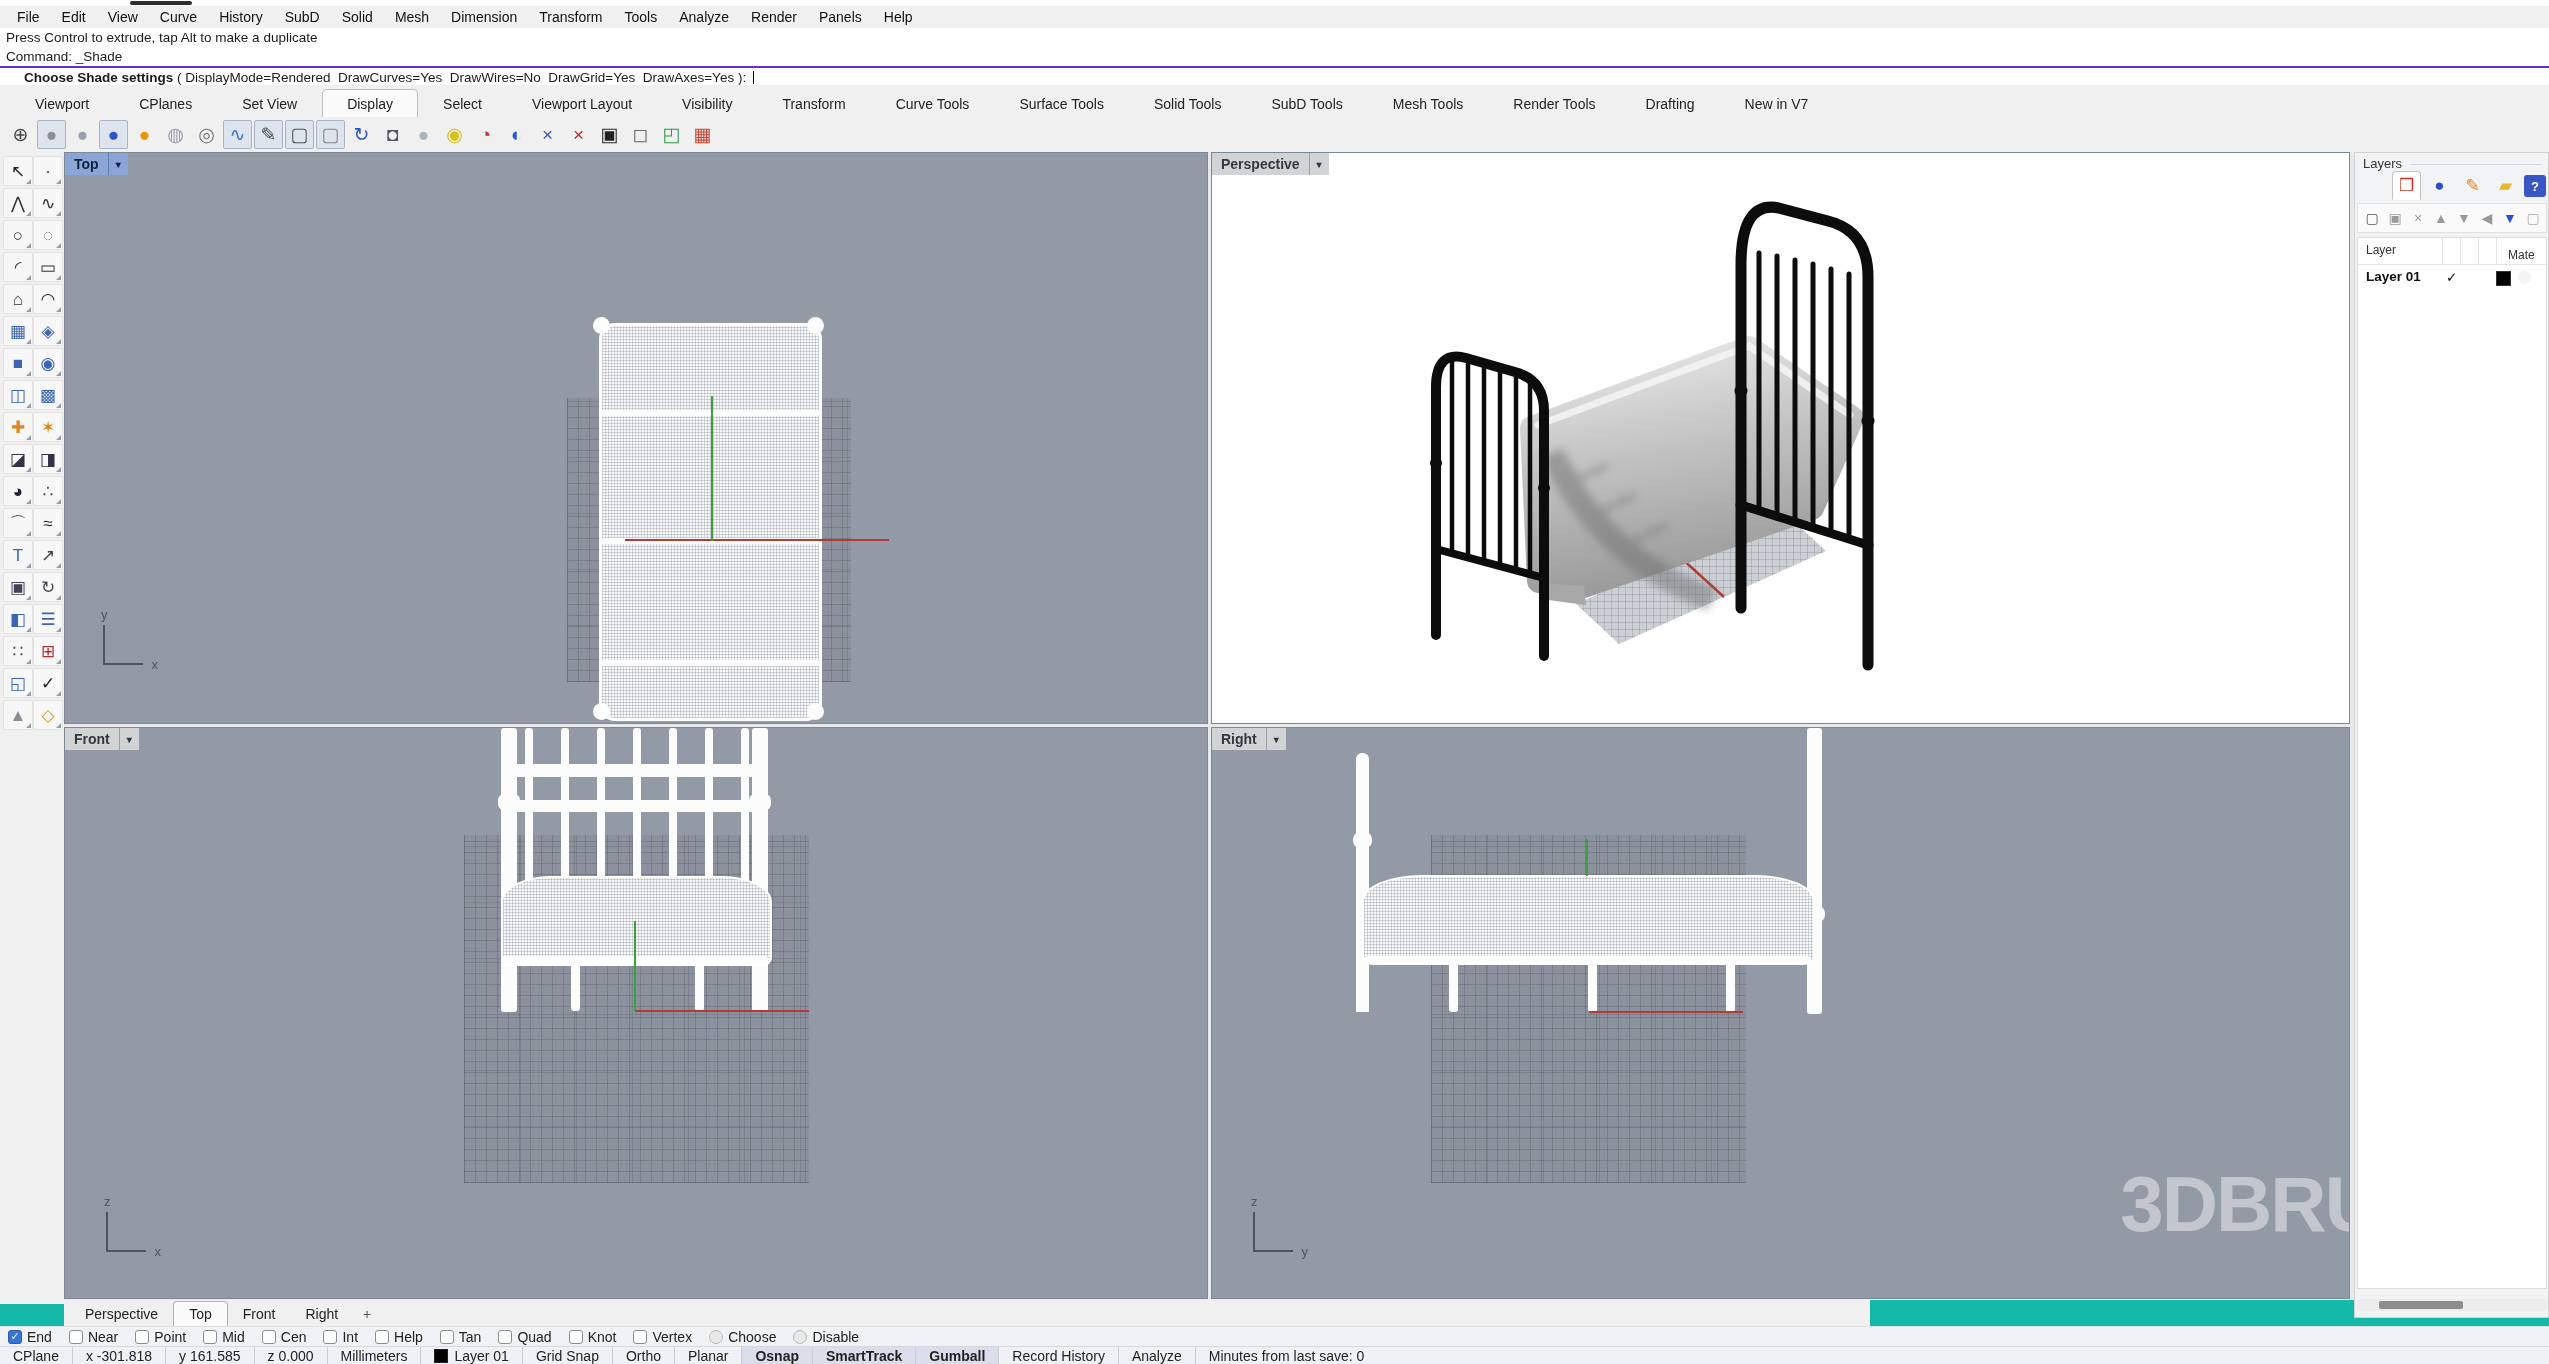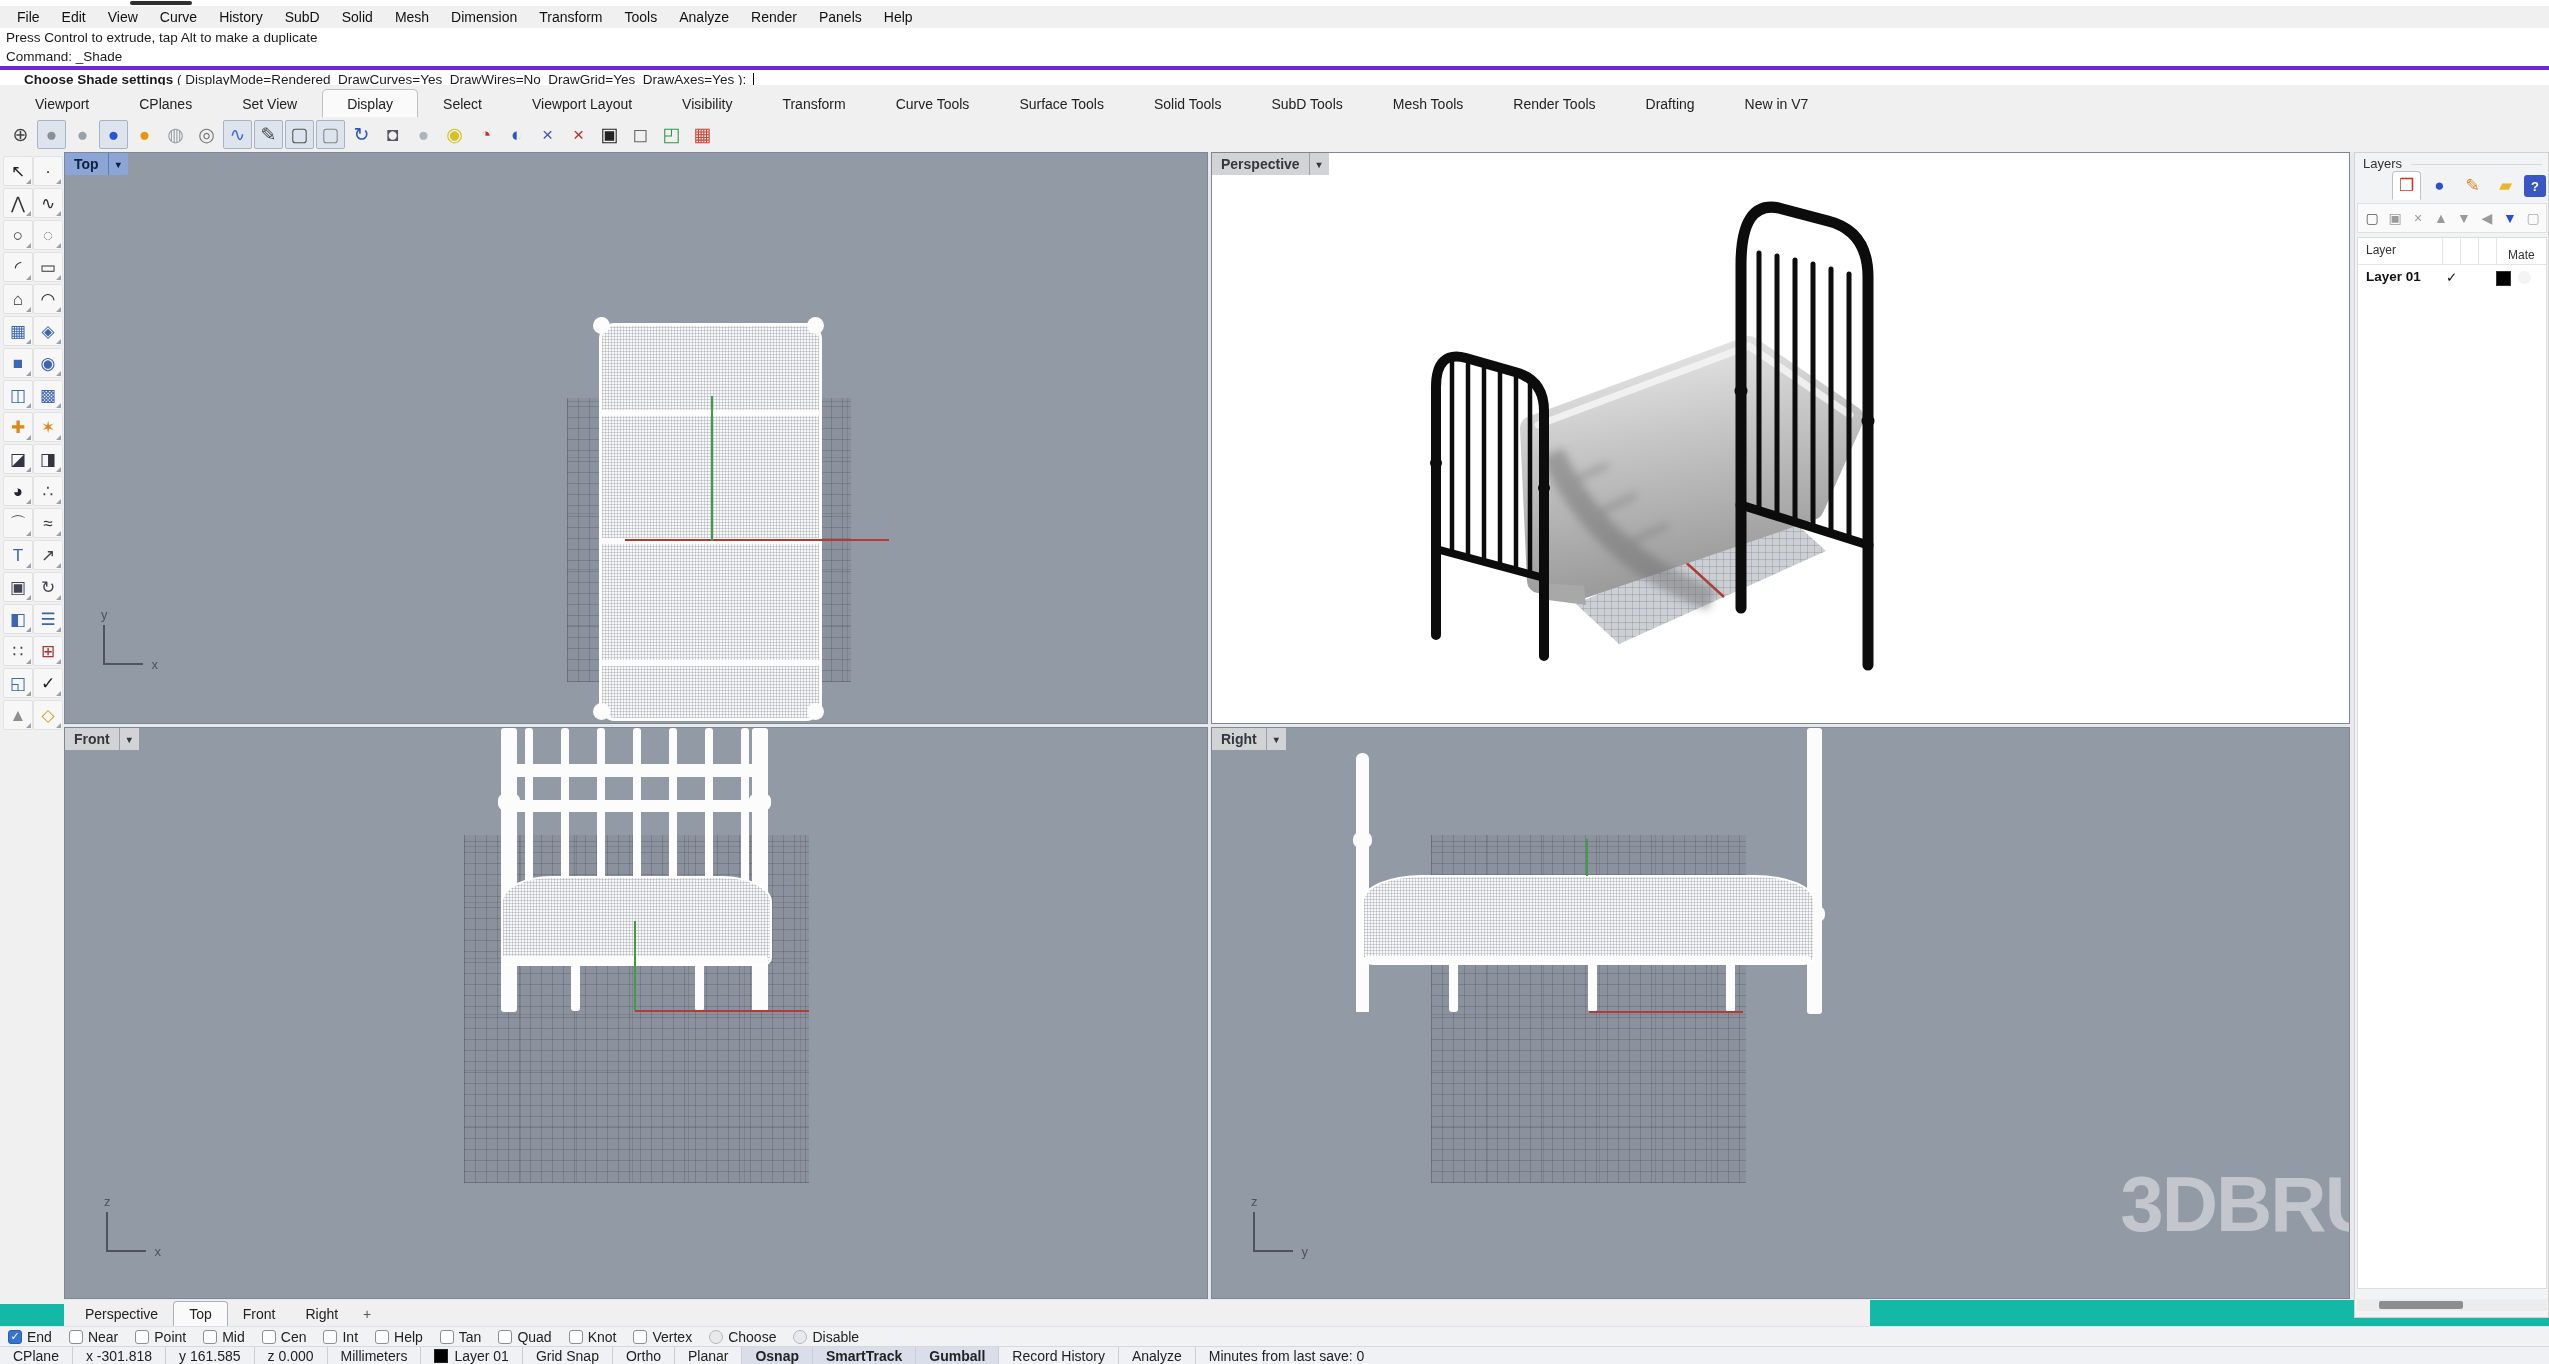--- a/index.html
+++ b/index.html
@@ -5,21 +5,21 @@
   html,body{margin:0;padding:0;background:#888;}
   #app{position:relative;width:2549px;height:1364px;background:#14b8a6;overflow:hidden;
        font-family:"Liberation Sans",sans-serif;color:#111;}
   
   .topstrip{position:absolute;top:0;left:0;width:100%;height:6px;background:#fdfdfd;}
   .topstrip .seg{position:absolute;left:130px;top:1px;width:62px;height:4px;background:#2e2e2e;border-radius:2px;}
   .menubar{position:absolute;top:6px;left:0;width:100%;height:22px;display:flex;align-items:center;padding-left:6px;background:#f0f0f0;}
   .mitem{padding:2px 11px;font-size:14px;color:#111;cursor:default;}
   .cmd{position:absolute;top:28px;left:0;width:100%;height:57px;background:#fff;border-bottom:1px solid #c9c9c9;font-size:13.5px;color:#1a1a1a;}
   .cline{height:19px;line-height:19px;padding:0 6px;white-space:pre;}
-  .cprompt{border-top:4px solid #6d28d9;font-weight:bold;padding-left:24px;}
+  .cprompt{border-top:2px solid #6d28d9;font-weight:bold;padding-left:24px;}
   .cprompt .rest{font-weight:normal;}
   .caret{display:inline-block;width:1.5px;height:13px;background:#000;vertical-align:-2px;margin-left:3px;}
   
   .tabbar{position:absolute;top:85px;left:0;width:100%;height:32px;background:#f0f0f0;border-bottom:1px solid #cfcfcf;display:flex;align-items:flex-end;padding-left:10px;}
   .rtab{padding:6px 24px;font-size:14px;color:#222;border:1px solid transparent;border-bottom:none;position:relative;top:1px;}
   .rtab.active{background:#fafafa;border-color:#bfbfbf;border-radius:5px 5px 0 0;}
   .toolbar{position:absolute;top:117px;left:0;width:100%;height:35px;background:#f0f0f0;border-bottom:1px solid #dcdcdc;display:flex;align-items:center;gap:2px;padding-left:6px;}
   .ticon{width:27px;height:27px;display:flex;align-items:center;justify-content:center;font-size:19px;line-height:1;border:1px solid transparent;border-radius:2px;cursor:default;}
   .ticon.pressed{background:#dde4ee;border-color:#a8b4c6;}
   

